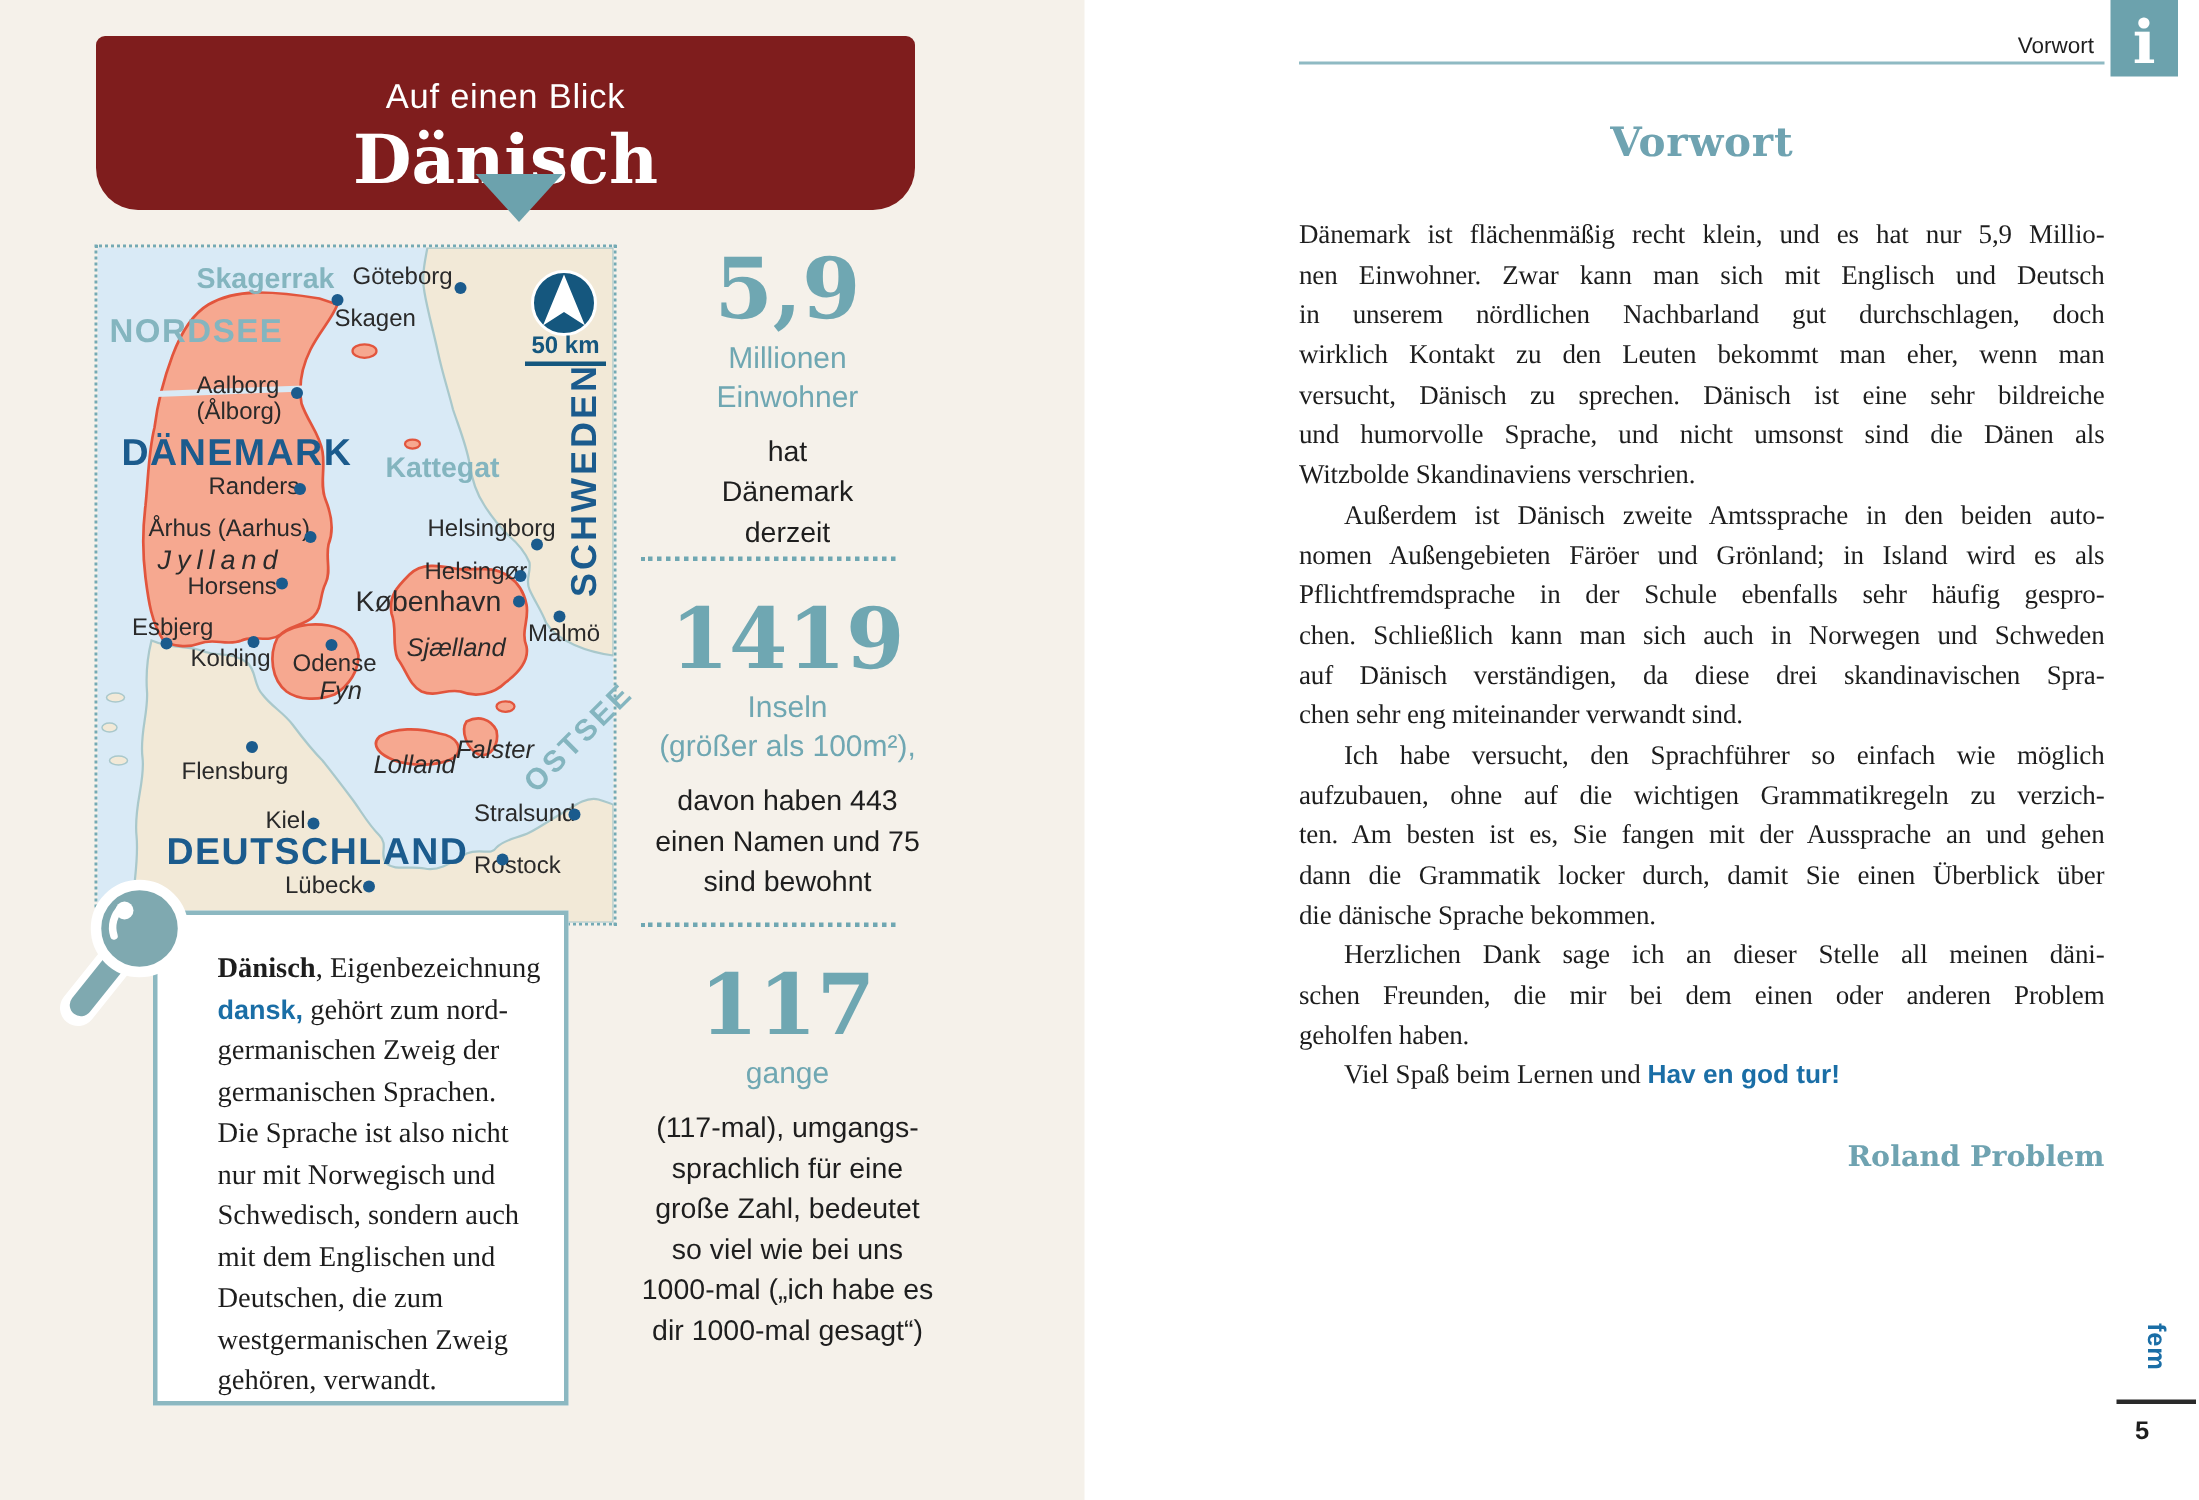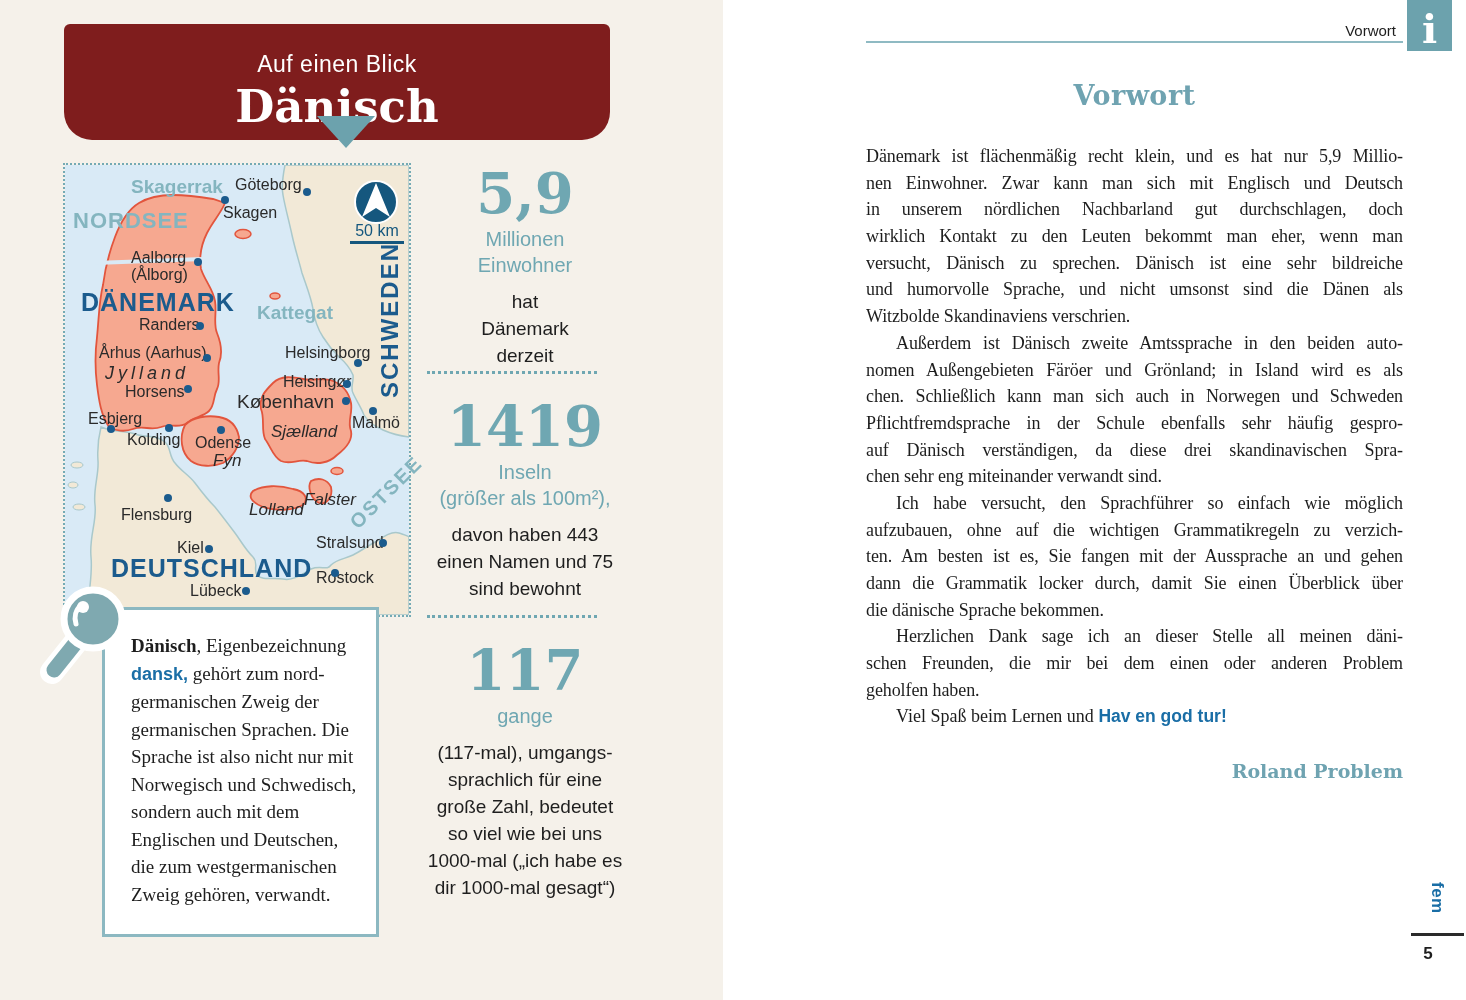--- a/index.html
+++ b/index.html
@@ -38,33 +38,33 @@
   .country-vert{transform:rotate(-90deg);font-size:24px;letter-spacing:2px;}
   .region{font-style:italic;font-size:17px;}
   .region-sp{letter-spacing:4px;font-size:18px;}
   .sea-rot{transform:rotate(-45deg);font-size:20px;letter-spacing:2px;}
   .mapdot{
     position:absolute;width:8px;height:8px;border-radius:50%;
     background:#1b5b8d;transform:translate(-50%,-50%);
   }
   .scale-label{
     position:absolute;left:285px;top:57px;width:54px;text-align:center;
-    font-weight:normal;font-size:16px;color:#15577e;border-bottom:3px solid #15577e;padding-bottom:1px;
+    font-weight:bold;font-size:16px;color:#15577e;border-bottom:3px solid #15577e;padding-bottom:1px;
   }
   .magnifier{position:absolute;left:40px;top:578px;z-index:3;}
   
   .stat{position:absolute;left:410px;width:230px;text-align:center;}
   .stat-number{font-family:"DejaVu Serif",serif;font-weight:bold;font-size:56px;line-height:1;color:#6fa7b2;}
   .stat-label{font-size:20px;line-height:1.3;color:#6fa7b2;white-space:pre-line;margin-top:5px;}
   .stat-desc{font-size:19px;line-height:1.42;color:#1e1e1e;white-space:pre-line;margin-top:11px;}
   .stat-divider{position:absolute;left:427px;width:170px;border-top:3px dotted #6fa7b2;}
   
   .info-box{
     position:absolute;left:102px;top:607px;width:277px;height:330px;background:#fff;
-    border:3px solid #8cb8c1;box-sizing:border-box;padding:22px 14px 0 26px;z-index:2;
+    border:3px solid #8cb8c1;box-sizing:border-box;padding:22px 14px 0 40px;z-index:2;
     font-family:"Liberation Serif",serif;font-size:19px;line-height:27.5px;color:#1d1d1d;
   }
   .info-lead{font-weight:bold;}
   .info-dansk{font-family:"Liberation Sans",sans-serif;font-weight:bold;color:#1a6ea6;font-size:18px;}
   
   .running-title{position:absolute;left:866px;top:22px;width:530px;text-align:right;font-size:15px;color:#1e1e1e;}
   .header-rule{position:absolute;left:866px;top:41px;width:537px;height:2px;background:#8fbac3;}
   .info-badge{
     position:absolute;left:1407px;top:0;width:45px;height:51px;background:#6ca2ad;
     color:#fff;text-align:center;font-family:"DejaVu Serif",serif;font-weight:bold;
@@ -264,22 +264,22 @@
           <div class="pline">nen Einwohner. Zwar kann man sich mit Englisch und Deutsch</div>
           <div class="pline">in unserem nördlichen Nachbarland gut durchschlagen, doch</div>
           <div class="pline">wirklich Kontakt zu den Leuten bekommt man eher, wenn man</div>
           <div class="pline">versucht, Dänisch zu sprechen. Dänisch ist eine sehr bildreiche</div>
           <div class="pline">und humorvolle Sprache, und nicht umsonst sind die Dänen als</div>
           <div class="pline last">Witzbolde Skandinaviens verschrien.</div>
         </div>
         <div class="para indent">
           <div class="pline">Außerdem ist Dänisch zweite Amtssprache in den beiden auto-</div>
           <div class="pline">nomen Außengebieten Färöer und Grönland; in Island wird es als</div>
+          <div class="pline">Pflichtfremdsprache in der Schule ebenfalls sehr häufig gespro-</div>
           <div class="pline">chen. Schließlich kann man sich auch in Norwegen und Schweden</div>
-          <div class="pline">Pflichtfremdsprache in der Schule ebenfalls sehr häufig gespro-</div>
           <div class="pline">auf Dänisch verständigen, da diese drei skandinavischen Spra-</div>
           <div class="pline last">chen sehr eng miteinander verwandt sind.</div>
         </div>
         <div class="para indent">
           <div class="pline">Ich habe versucht, den Sprachführer so einfach wie möglich</div>
           <div class="pline">aufzubauen, ohne auf die wichtigen Grammatikregeln zu verzich-</div>
           <div class="pline">ten. Am besten ist es, Sie fangen mit der Aussprache an und gehen</div>
           <div class="pline">dann die Grammatik locker durch, damit Sie einen Überblick über</div>
           <div class="pline last">die dänische Sprache bekommen.</div>
         </div>

